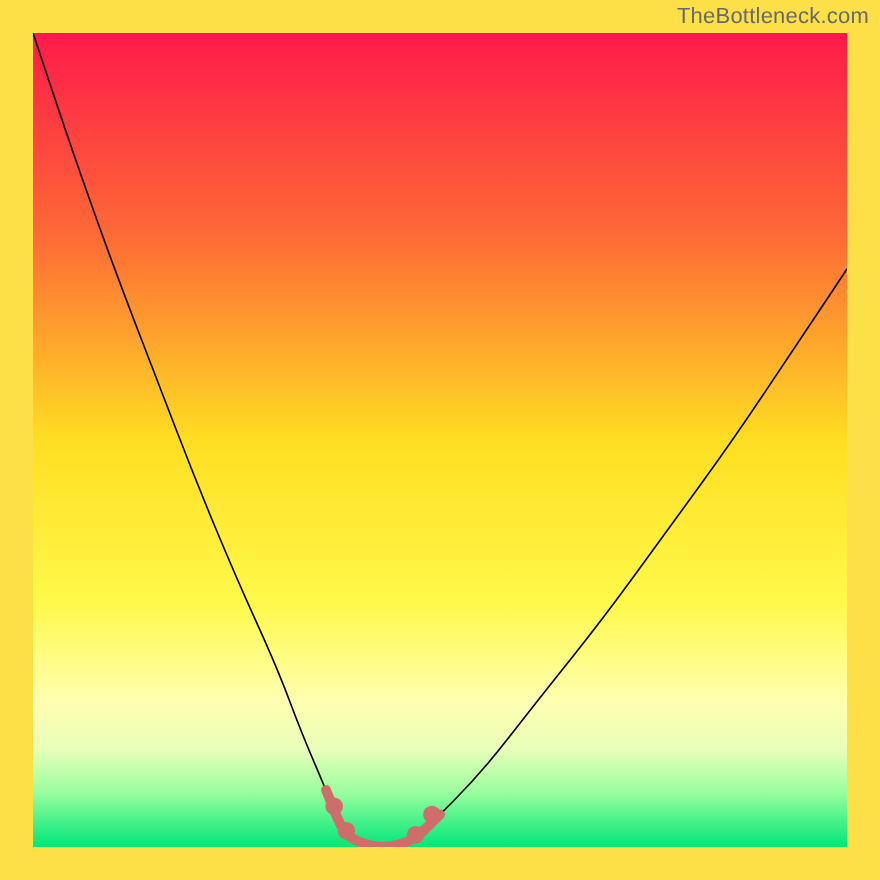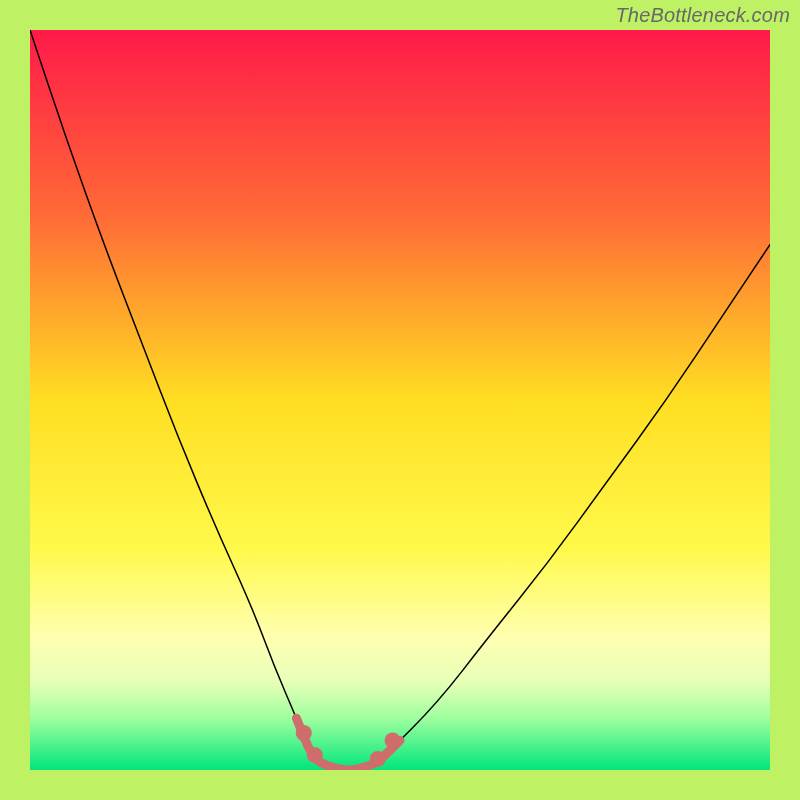--- a/index.html
+++ b/index.html
@@ -8,22 +8,21 @@
     width: 800px;
     height: 800px;
     overflow: hidden;
     background: #000;
     font-family: Arial, Helvetica, sans-serif;
   }
   .outer {
     position: relative;
     width: 800px;
     height: 800px;
-    background: #bef264;
-    font-style: italic;
+    background: #fde047;
   }
   .attribution {
     position: absolute;
     top: 4px;
     right: 10px;
     color: #686868;
     font-size: 20px;
     font-weight: 500;
     letter-spacing: 0.2px;
   }

